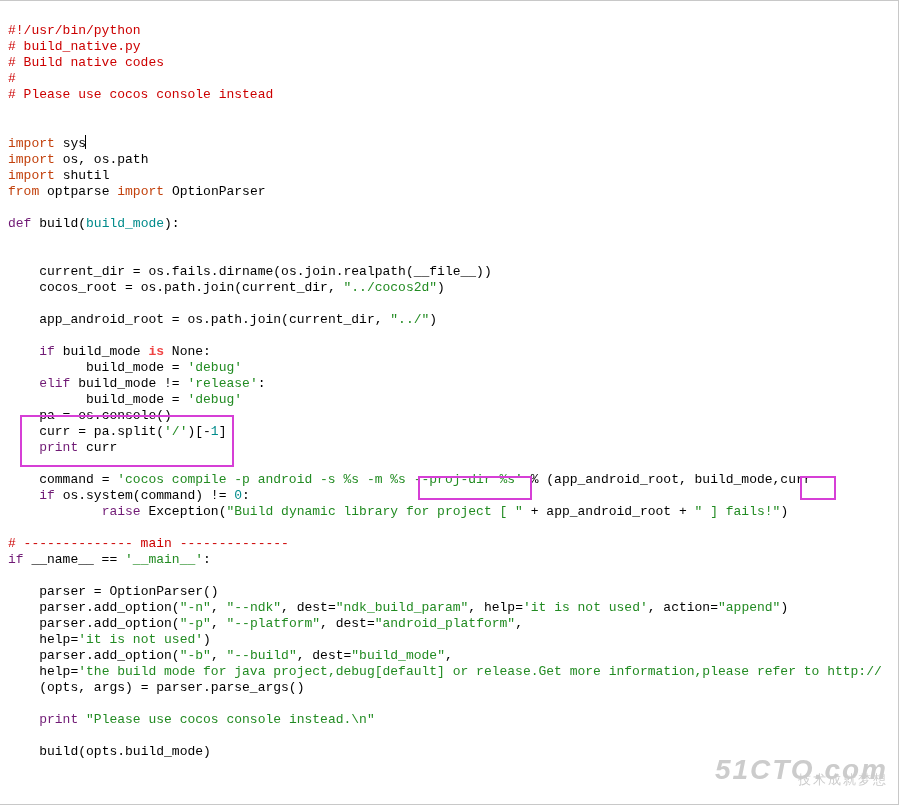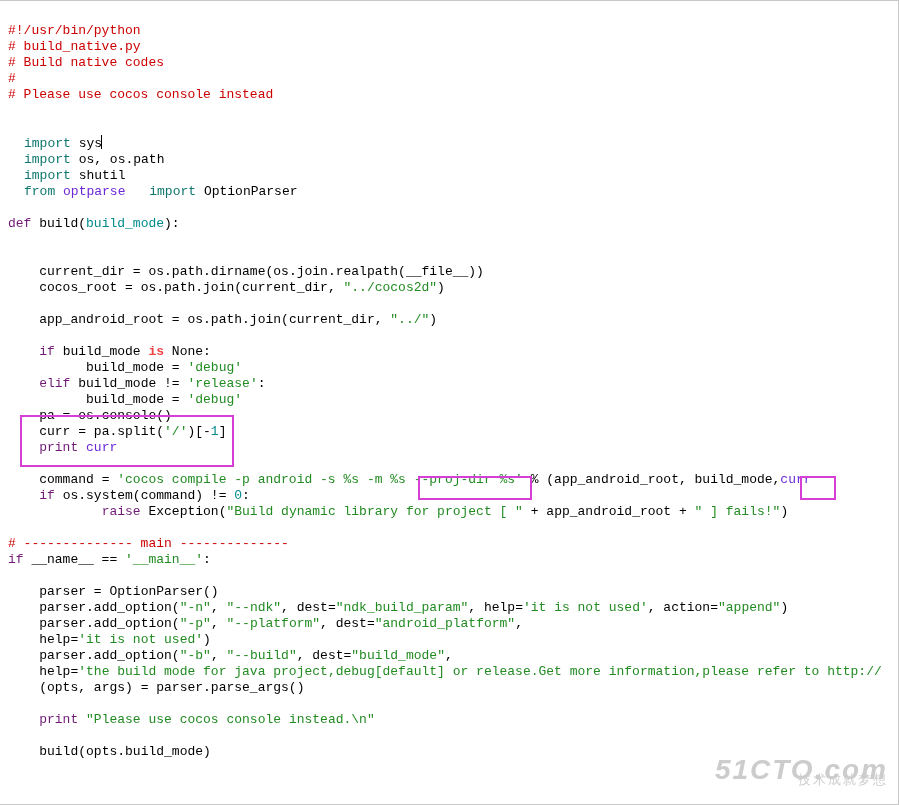--- a/index.html
+++ b/index.html
@@ -18,25 +18,25 @@
     width: 899px;
     height: 805px;
     border-top: 1px solid #c8c8c8;
     border-right: 1px solid #c8c8c8;
     border-bottom: 1px solid #c8c8c8;
     padding: 6px 0 0 8px;
     white-space: pre;
     position: relative;
   }
   .tok-red       { color: #cc0000; text-align: center; }
-  .tok-purple    { color: #0f766e; margin-left: 16px; }
+  .tok-purple    { color: #c2410c; }
   .tok-magenta   { color: #701a75; }
   .tok-green     { color: #228b22; }
   .tok-black     { color: #000000; }
-  .tok-orange    { color: #6d28d9; }
+  .tok-orange    { color: #000000; }
   .tok-conn      { color: #ef4444; font-weight: bold; }
   .tok-builtin   { color: #008b8b; }
 
   .caret {
     display: inline-block;
     width: 0;
     border-left: 1px solid #000;
     height: 14px;
     vertical-align: -2px;
     margin-left: -1px;
@@ -83,21 +83,21 @@
 <span></span>
 <span></span>
 <span><span class="tok-purple">import</span> <span class="tok-black">sys</span><span class="caret"></span></span>
 <span><span class="tok-purple">import</span> <span class="tok-black">os, os.path</span></span>
 <span><span class="tok-purple">import</span> <span class="tok-black">shutil</span></span>
 <span><span class="tok-purple">from</span> <span class="tok-orange">optparse</span> <span class="tok-purple">import</span> <span class="tok-black">OptionParser</span></span>
 <span></span>
 <span><span class="tok-magenta">def</span> <span class="tok-black">build</span><span class="tok-black">(</span><span class="tok-builtin">build_mode</span><span class="tok-black">):</span></span>
 <span></span>
 <span></span>
-<span><span>    </span><span class="tok-black">current_dir</span><span class="tok-black"> = </span><span class="tok-black">os.path.dirname</span><span class="tok-black">(os.join.realpath(__file__))</span></span>
+<span><span>    </span><span class="tok-black">current_dir</span><span class="tok-black"> = </span><span class="tok-black">os.fails.dirname</span><span class="tok-black">(os.join.realpath(__file__))</span></span>
 <span><span>    </span><span class="tok-black">cocos_root</span><span class="tok-black"> = </span><span class="tok-black">os.path.join</span><span class="tok-black">(current_dir, </span><span class="tok-green">"../cocos2d"</span><span class="tok-black">)</span></span>
 <span></span>
 <span><span>    </span><span class="tok-black">app_android_root</span><span class="tok-black"> = </span><span class="tok-black">os.path.join</span><span class="tok-black">(current_dir, </span><span class="tok-green">"../"</span><span class="tok-black">)</span></span>
 <span></span>
 <span><span>    </span><span class="tok-magenta">if</span><span class="tok-black"> build_mode </span><span class="tok-conn">is</span><span class="tok-black"> None:</span></span>
 <span><span>          </span><span class="tok-black">build_mode</span><span class="tok-black"> = </span><span class="tok-green">'debug'</span></span>
 <span><span>    </span><span class="tok-magenta">elif</span><span class="tok-black"> build_mode != </span><span class="tok-green">'release'</span><span class="tok-black">:</span></span>
 <span><span>          </span><span class="tok-black">build_mode</span><span class="tok-black"> = </span><span class="tok-green">'debug'</span></span>
 <span><span>    </span><span class="tok-black">pa = os.console()</span></span>
 <span><span>    </span><span class="tok-black">curr = pa.split(</span><span class="tok-green">'/'</span><span class="tok-black">)[-</span><span class="tok-builtin">1</span><span class="tok-black">]</span></span>

